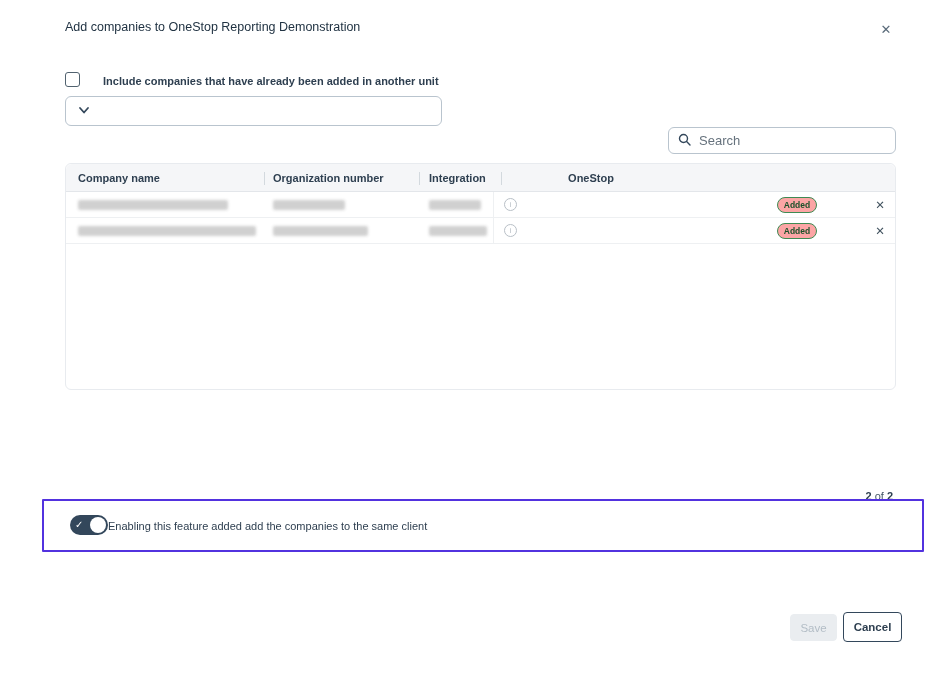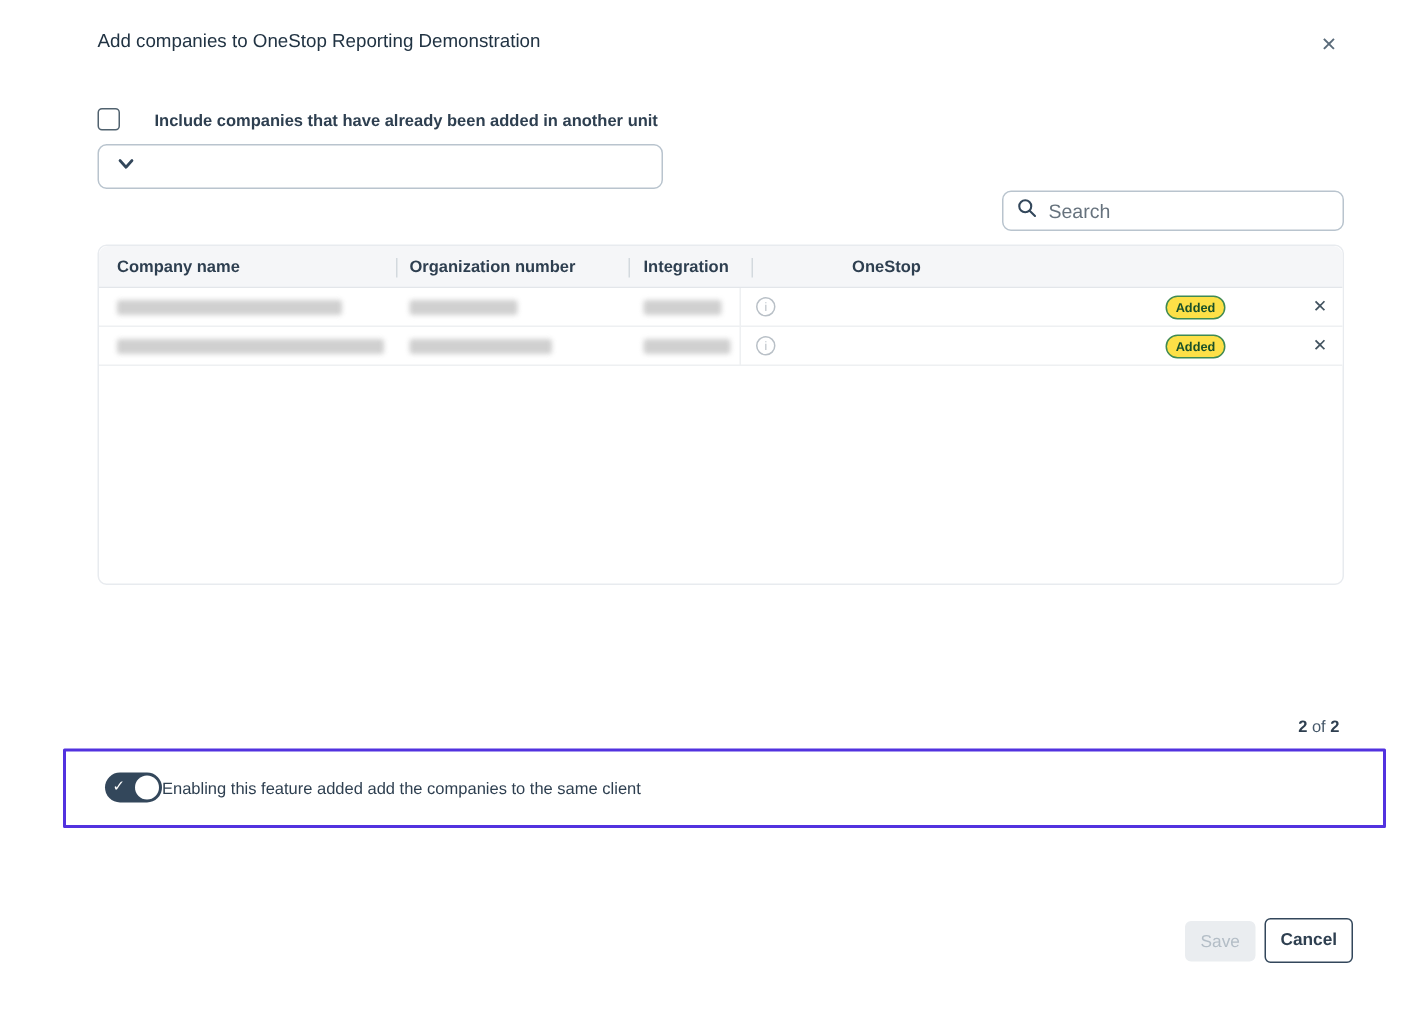--- a/index.html
+++ b/index.html
@@ -35,26 +35,26 @@
   .div1 { left:198px; } .div2 { left:353px; } .div3 { left:435px; }
 
   .trow { position:relative; height:26px; border-bottom:1px solid #eef0f2; background:#fff; }
   .redacted { position:absolute; top:8px; height:10px; background:#c8c8c8; border-radius:2px; filter:blur(1.6px); opacity:.85; }
   .r-company { left:12px; } .r-org { left:207px; } .r-int { left:363px; }
   .row1 .r-company { width:150px; } .row1 .r-org { width:72px; } .row1 .r-int { width:52px; }
   .row2 .r-company { width:178px; } .row2 .r-org { width:95px; } .row2 .r-int { width:58px; }
   .client-cell { position:absolute; left:427px; top:0; right:0; bottom:-1px; border-left:1px solid #eef0f2; }
   .info-icon { position:absolute; left:10px; top:6px; width:13px; height:13px; border:1px solid #b9c0c7; border-radius:50%;
     color:#b9c0c7; font-size:8px; line-height:12px; text-align:center; font-style:normal; }
-  .added-badge { position:absolute; left:283px; top:5px; width:40px; height:16px; background:#fde047; border:1px solid #3f8a53;
+  .added-badge { position:absolute; left:283px; top:5px; width:40px; height:16px; background:#fca5a5; border:1px solid #3f8a53;
     border-radius:9px; color:#1a5129; font-size:8.5px; font-weight:bold; text-align:center; line-height:15px; }
   .row-remove { position:absolute; left:378px; top:5px; width:16px; height:16px; border:none; background:none; color:#42535f;
     font-size:11.5px; line-height:16px; text-align:center; cursor:pointer; }
 
-  .pagination { position:absolute; right:55px; top:479px; font-size:11px; color:#46586a;text-align:right; }
+  .pagination { position:absolute; right:55px; top:490px; font-size:11px; color:#46586a;text-align:right; }
   .pagination b { color:#2e3f50; }
 
   .highlight-box { position:absolute; left:42px; top:499px; width:882px; height:53px; border:2px solid #5232df; border-radius:1px;
     background:#fff; }
   .toggle { position:absolute; left:26px; top:14px; width:38px; height:20px; background:#33475b; border-radius:10px; cursor:pointer; }
   .toggle-check { position:absolute; left:5px; top:3px; color:#ffffff; font-size:10px; line-height:14px; }
   .toggle-knob { position:absolute; right:2px; top:2px; width:16px; height:16px; background:#ffffff; border-radius:50%; }
   .toggle-label { position:absolute; left:64px; top:19px; font-size:11px; color:#2e3f50; }
   .client-input { position:absolute; left:398px; top:10px; width:470px; height:31px; border:1px solid #5a6f84; border-radius:8px;
     outline:1px solid #5a6f84; outline-offset:2px; padding:0 12px; font-size:11px; color:#2e3f50;

